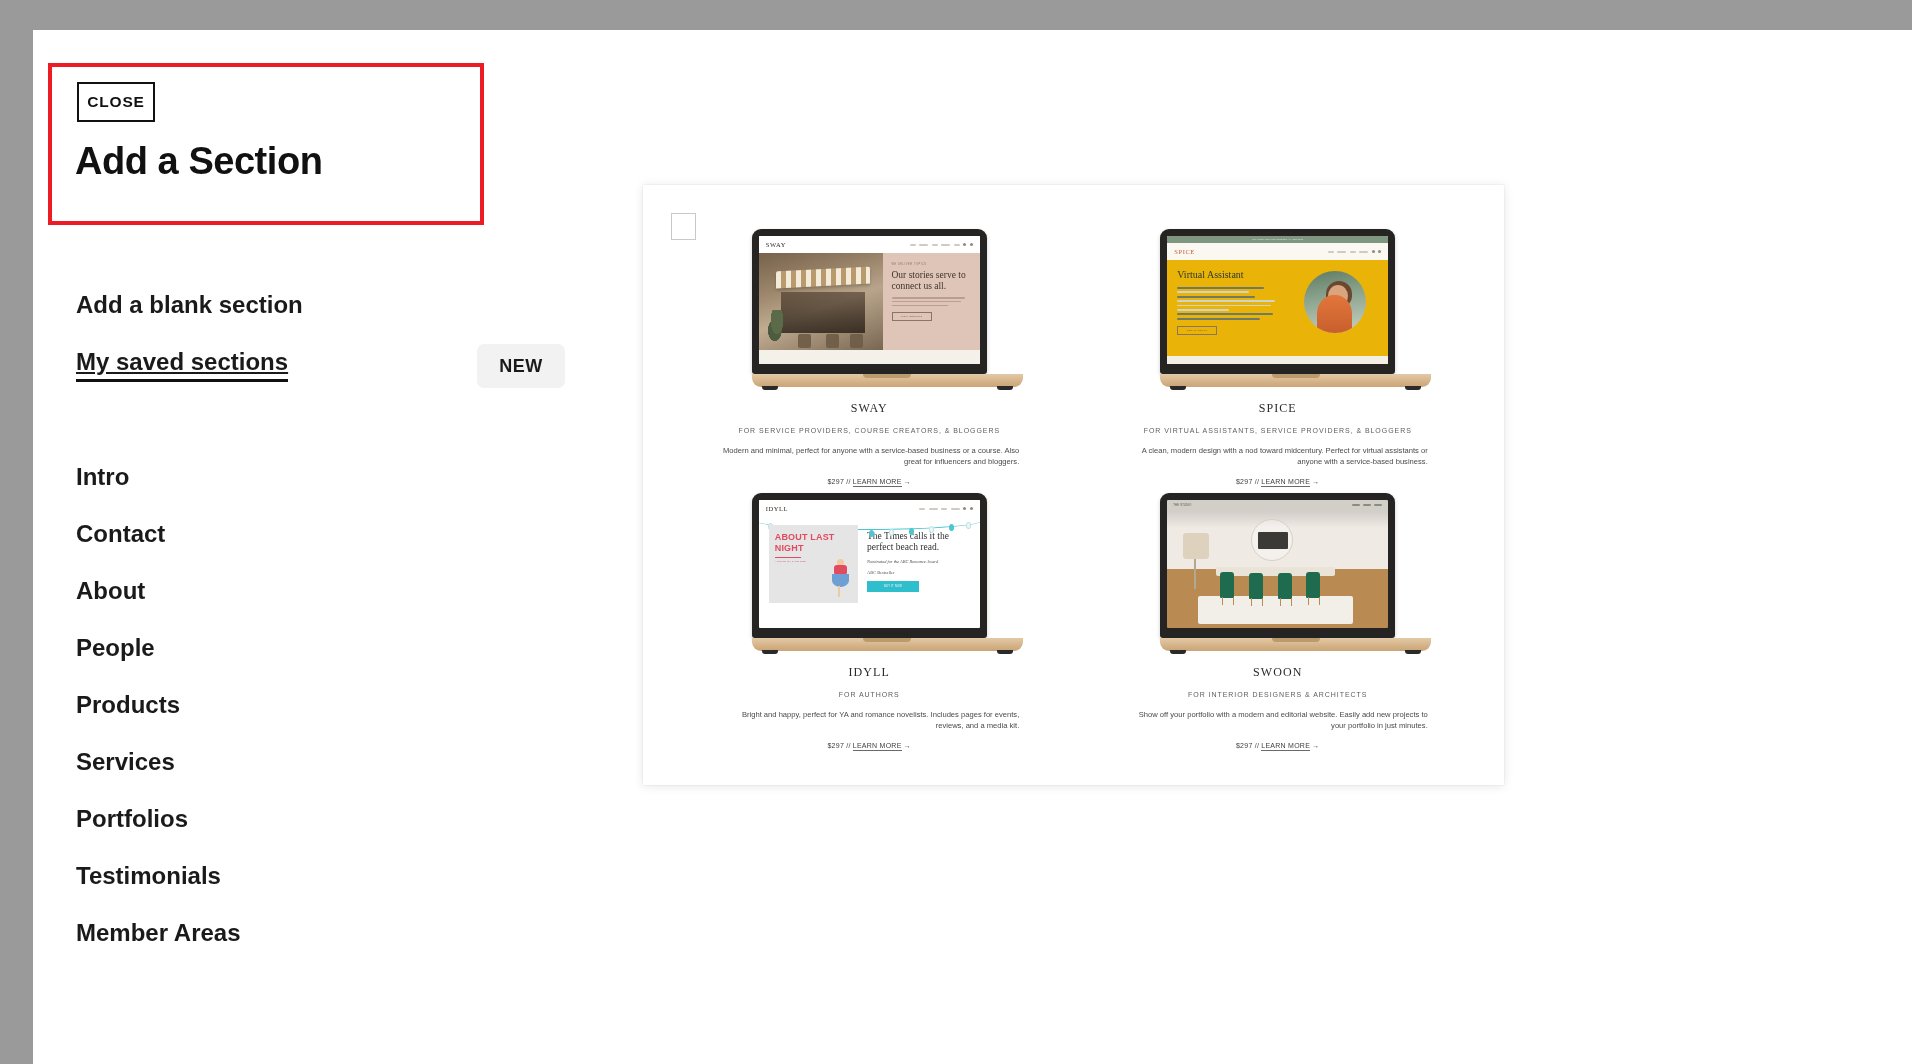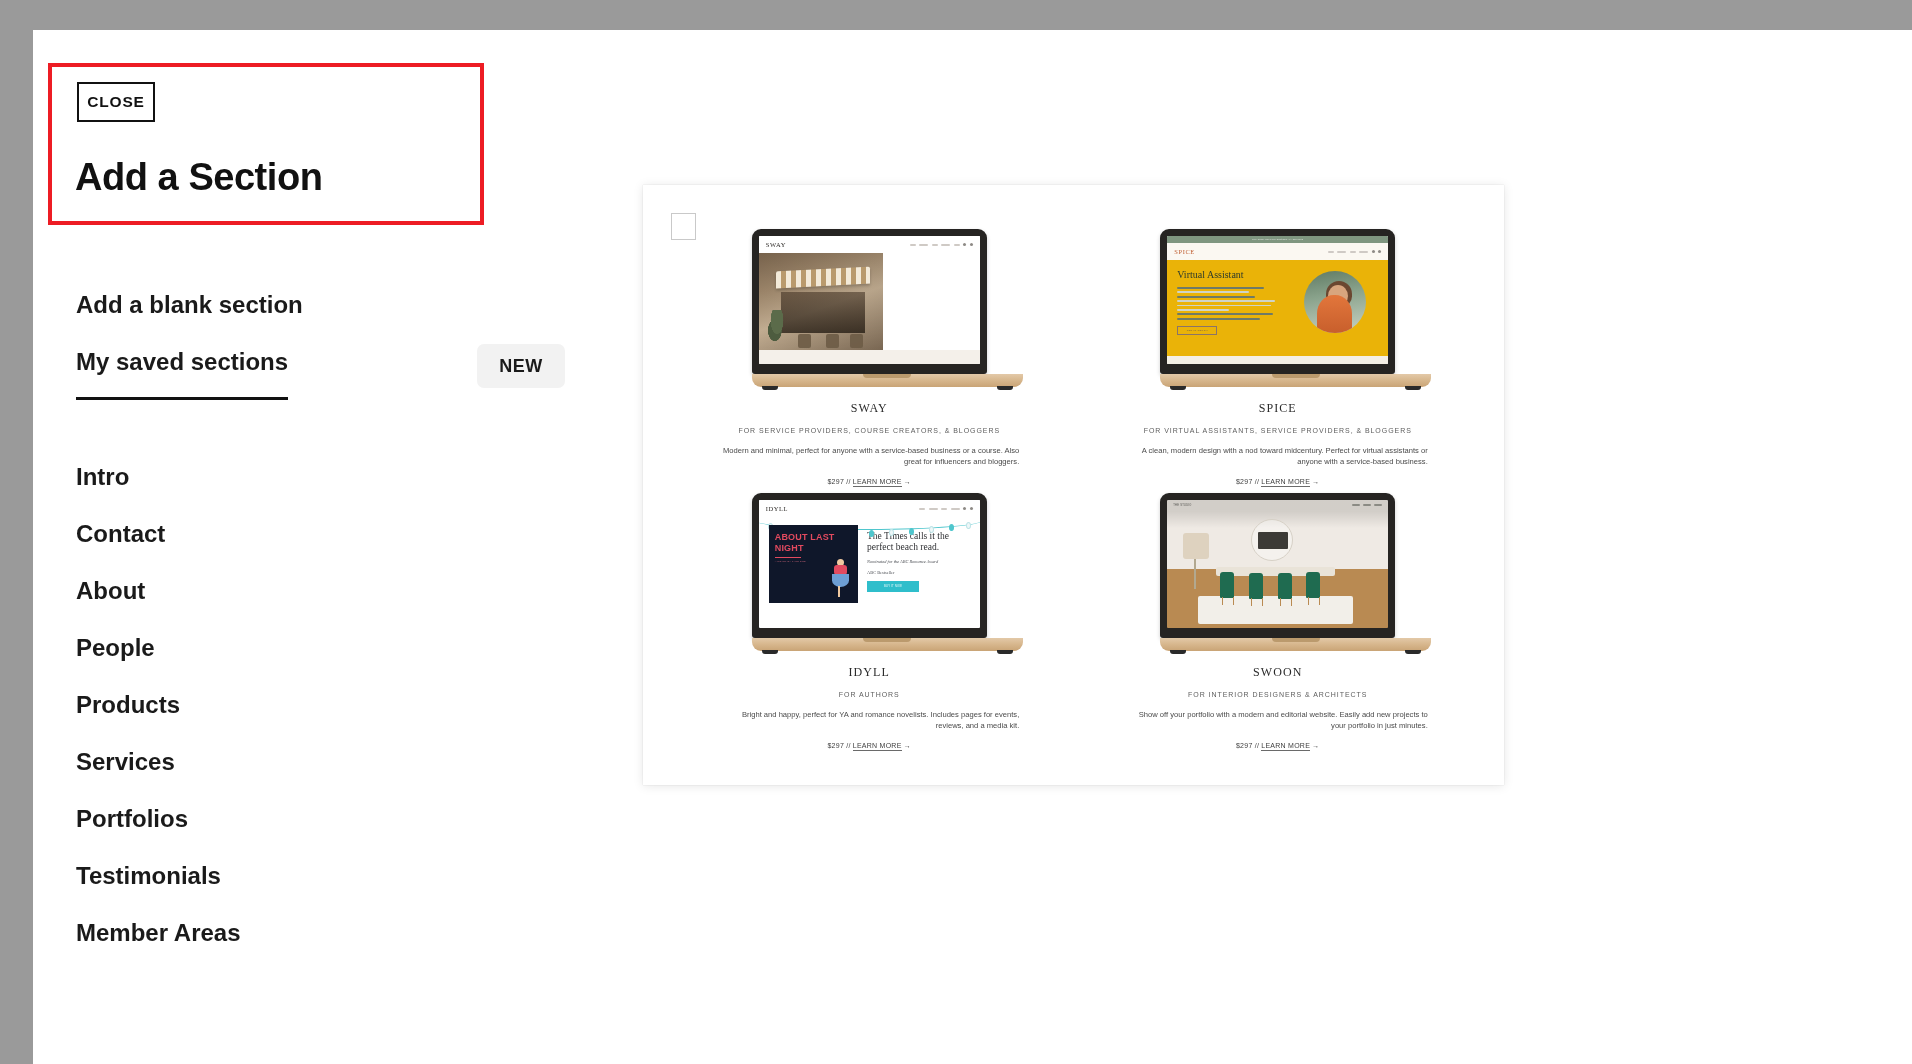--- a/index.html
+++ b/index.html
@@ -71,21 +71,20 @@
 
   #panel-title {
     position: absolute;
     left: 42px;
     top: 110px;
     font-size: 38px;
     font-weight: 700;
     letter-spacing: -0.012em;
     color: #111111;
     white-space: nowrap;
-    margin-top: 16px;
   }
 
   #add-blank {
     position: absolute;
     left: 43px;
     top: 261px;
     font-size: 24px;
     font-weight: 600;
     color: #1a1a1a;
     cursor: pointer;
@@ -100,23 +99,24 @@
     align-items: center;
     gap: 0;
     width: 450px;
   }
 
   #saved-sections {
     font-size: 24px;
     font-weight: 600;
     color: #1a1a1a;
     border-bottom: 3px solid #111111;
-    padding-bottom: 21px;
+    padding-bottom: 3px;
     cursor: pointer;
     white-space: nowrap;
+    text-decoration: underline;
   }
 
   #new-badge {
     position: absolute;
     left: 401px;
     top: -4px;
     min-width: 88px;
     height: 44px;
     border-radius: 7px;
     background: #f2f2f2;
@@ -440,21 +440,21 @@
     position: absolute;
     width: 5px;
     height: 7px;
     border-radius: 50% 50% 45% 45%;
     background: #4fc6cd;
   }
   .bulb.w { background: #eef7f8; border: 0.5px solid #bfe4e7; }
   .idyll-hero { display: flex; padding: 8px 8px 0 10px; height: 86px; }
   .book-cover {
     width: 44%;
-    background: #0f172a;
+    background: #e5e5e5;
     position: relative;
     overflow: hidden;
     padding: 7px 5px 8px 6px;
   }
   .book-title {
     font-size: 9px;
     font-weight: 800;
     line-height: 10.5px;
     color: #e24a5f;
     letter-spacing: 0.02em;
@@ -714,20 +714,28 @@
                   </span>
                 </div>
                 <div class="sway-hero">
                   <div class="sway-photo">
                     <div class="awning"></div>
                     <div class="shop-window"></div>
                     <div class="plant"></div>
                     <div class="chair" style="left:32%"></div>
                     <div class="chair" style="left:54%"></div>
                     <div class="chair" style="left:74%"></div>
+                  </div>
+                  <div class="sway-copy">
+                    <div class="eyebrow">WE DELIVER TOPICS</div>
+                    <div class="sway-head">Our stories serve to connect us all.</div>
+                    <div class="fakeline" style="width:92%"></div>
+                    <div class="fakeline" style="width:86%"></div>
+                    <div class="fakeline" style="width:70%"></div>
+                    <div class="btn-outline">VIEW RESULTS</div>
                   </div>
                 </div>
                 <div class="sway-footer">GET STARTED</div>
               </div>
             </div>
             <div class="laptop-base">
               <span class="laptop-foot l"></span>
               <span class="laptop-foot r"></span>
             </div>
           </div>

